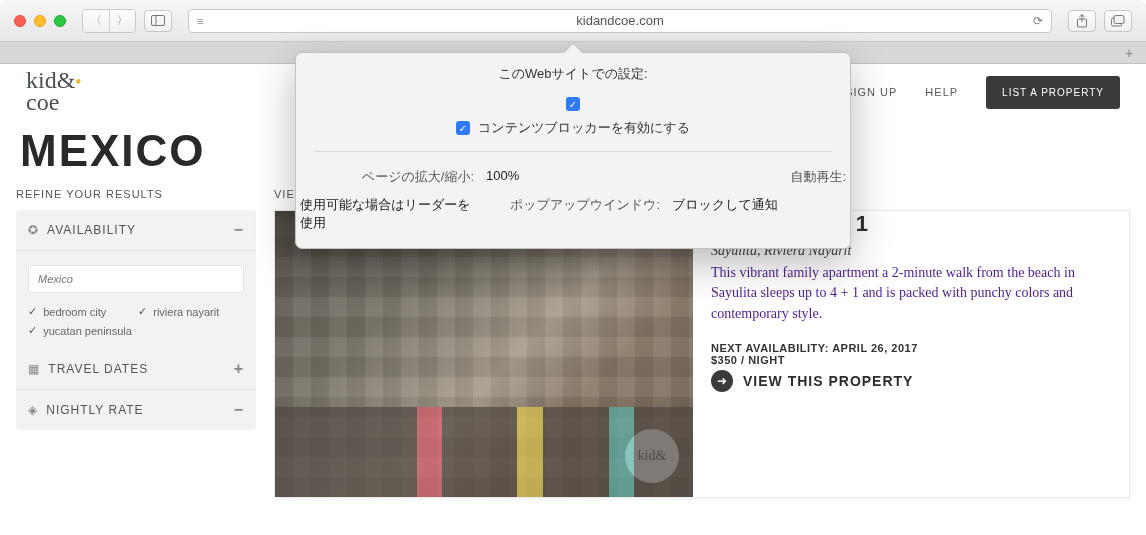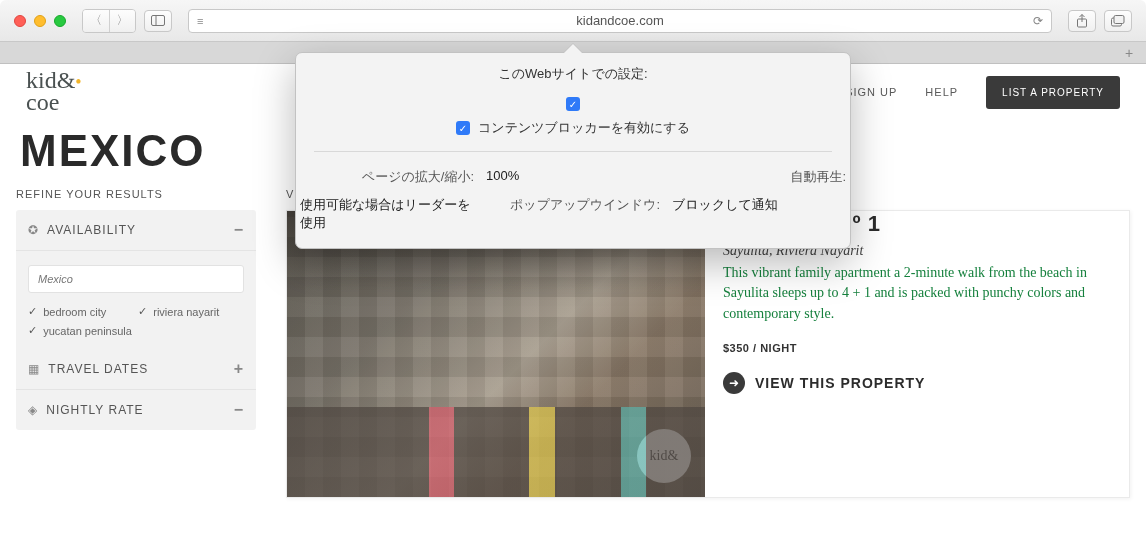--- a/index.html
+++ b/index.html
@@ -25,21 +25,21 @@
 
 .site { position: relative; background: #fff; height: calc(535px - 64px); }
 .site-header { height: 56px; display: flex; align-items: center; justify-content: space-between; padding: 0 26px; }
 .logo { font-family: Georgia, serif; font-size: 24px; color: #4a5151; line-height: 0.9; }
 .logo .dot { color: #f3b52b; font-size: 18px; }
 .nav-right { display: flex; align-items: center; gap: 28px; }
 .nav-link { font-size: 11px; letter-spacing: 1px; color: #5a5a5a; text-transform: uppercase; }
 .list-btn { background: #3a3a3a; color: #fff; font-size: 10px; letter-spacing: 1px; padding: 11px 16px; border-radius: 3px; }
 
 .page-title { font-size: 44px; font-weight: 800; letter-spacing: 2px; color: #2a2a2a; margin: 6px 0 12px 20px; }
-.main-row { display: flex; gap: 30px; padding: 0 16px; }
+.main-row { display: flex; gap: 18px; padding: 0 16px; }
 .sidebar { width: 240px; }
 .refine { font-size: 11px; letter-spacing: 1px; color: #555; margin-bottom: 10px; }
 .filter-box { background: #f2f2f2; border-radius: 3px; }
 .filter-head { display: flex; align-items: center; justify-content: space-between; padding: 11px 12px; font-size: 12px; letter-spacing: 1px; color: #555; border-bottom: 1px solid #e4e4e4; }
 .filter-head .ico { margin-right: 8px; color: #888; font-size: 12px; }
 .filter-head .left { display: flex; align-items: center; }
 .filter-toggle { font-size: 16px; color: #888; font-weight: bold; }
 .dest-inner { padding: 14px 12px 12px; }
 .dest-input { background: #fff; border: 1px solid #e2e2e2; border-radius: 3px; padding: 7px 9px; font-style: italic; font-size: 11px; color: #777; margin-bottom: 12px; }
 .areas-label { font-size: 11px; letter-spacing: 1px; color: #666; margin-bottom: 8px; }
@@ -58,23 +58,23 @@
 }
 .card-img::after { content: ""; position: absolute; left: 0; right: 0; bottom: 0; height: 90px; background:
   linear-gradient(90deg, #4e4640 0 34%, #d65b6a 34% 40%, #4e4640 40% 58%, #e0c84c 58% 64%, #4e4640 64% 80%, #5ab0a8 80% 86%, #4e4640 86% 100%);
   opacity: 0.7;
 }
 .img-badge { position: absolute; right: 14px; bottom: 14px; width: 54px; height: 54px; border-radius: 50%; background: rgba(255,255,255,0.92); display: flex; align-items: center; justify-content: center; font-family: Georgia, serif; font-size: 14px; color: #555; }
 .card-body { flex: 1; padding: 0 18px 12px; display: flex; flex-direction: column; }
 .prop-title { font-size: 22px; font-weight: 800; letter-spacing: 0.5px; color: #2c2c2c; margin-bottom: 6px; }
 .prop-loc { font-family: Georgia, serif; font-style: italic; font-size: 14px; color: #444; margin-bottom: 4px; }
 .prop-rooms { font-family: Georgia, serif; font-style: italic; font-size: 12px; color: #666; margin-bottom: 14px; }
-.prop-desc { font-family: Georgia, serif; font-size: 14px; color: #15803d; line-height: 1.45; margin-bottom: 18px; }
+.prop-desc { font-family: Georgia, serif; font-size: 14px; color: #4c1d95; line-height: 1.45; margin-bottom: 18px; }
 .avail-lbl { font-size: 11px; font-weight: 800; letter-spacing: 0.5px; color: #333; }
-.price { font-size: 11px; font-weight: 800; letter-spacing: 0.5px; color: #333; margin-bottom: 18px; }
+.price { font-size: 11px; font-weight: 800; letter-spacing: 0.5px; color: #333; margin-bottom: 4px; }
 .view-prop { display: flex; align-items: center; gap: 10px; }
 .view-prop .circ { width: 22px; height: 22px; border-radius: 50%; background: #3a3a3a; color: #fff; display: flex; align-items: center; justify-content: center; font-size: 12px; }
 .view-prop .txt { font-size: 14px; font-weight: 800; letter-spacing: 1px; color: #2c2c2c; }
 
 
 .popover { position: absolute; top: 52px; left: 50%; transform: translateX(-50%); width: 556px; background: #f3f3f3; border: 1px solid #c2c2c2; border-radius: 7px; box-shadow: 0 14px 40px rgba(0,0,0,0.28); font-size: 13px; color: #333; z-index: 100; }
 .popover::before { content: ""; position: absolute; top: -9px; left: 50%; transform: translateX(-50%); width: 0; height: 0; border-left: 10px solid transparent; border-right: 10px solid transparent; border-bottom: 10px solid #f3f3f3; filter: drop-shadow(0 -1px 0 #c2c2c2); }
 .pop-title { text-align: center; padding: 12px 0 10px; font-size: 13px; color: #333; }
 .pop-row { display: flex; align-items: center; justify-content: center; gap: 0; padding: 4px 0; }
 .pop-check { display: flex; align-items: center; gap: 8px; }
@@ -196,20 +196,23 @@
           <div class="img-badge">
               <span>kid&amp;</span>
             </div>
         </div>
         <div class="card-body">
           <div class="prop-title">
             <span style="letter-spacing:3px;">…</span><span>A LOFT Nº 1</span>
           </div>
           <div class="prop-loc">Sayulita, Riviera Nayarit</div>
           <div class="prop-desc">This vibrant family apartment a 2-minute walk from the beach in Sayulita sleeps up to 4 + 1 and is packed with punchy colors and contemporary style.</div>
+          <div class="avail-lbl">
+            <span>NEXT AVAILABILITY: </span><span>APRIL 26, 2017</span>
+          </div>
           <div class="price">$350 / NIGHT</div>
           <div class="view-prop">
             <span class="circ">➜</span>
             <span class="txt">VIEW THIS PROPERTY</span>
           </div>
         </div>
       </div>
     </div>
   </div>
 </div>

